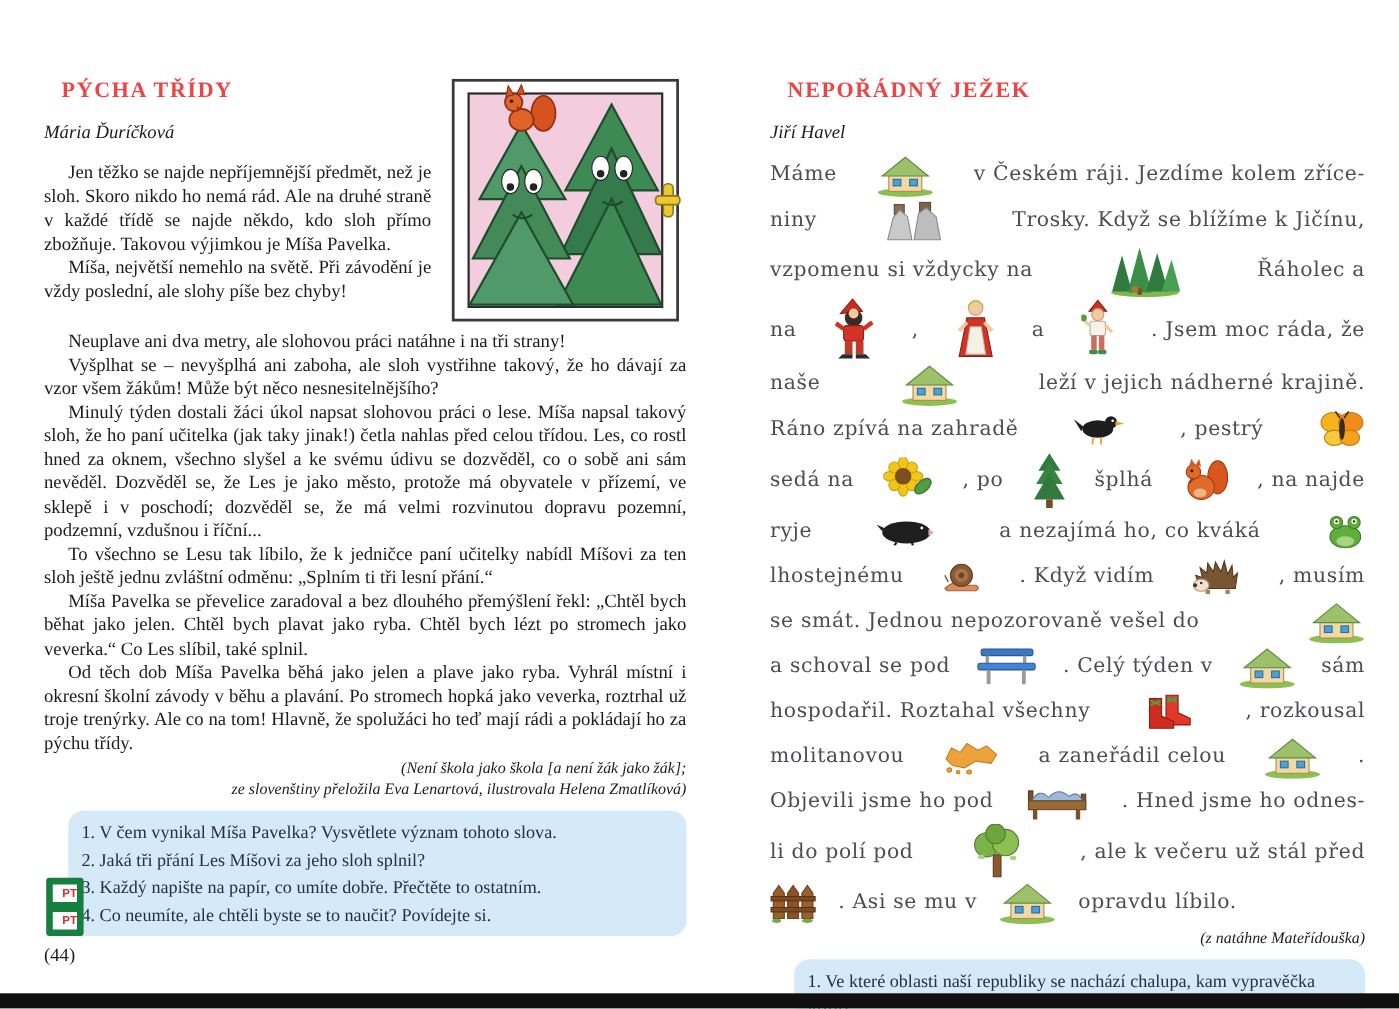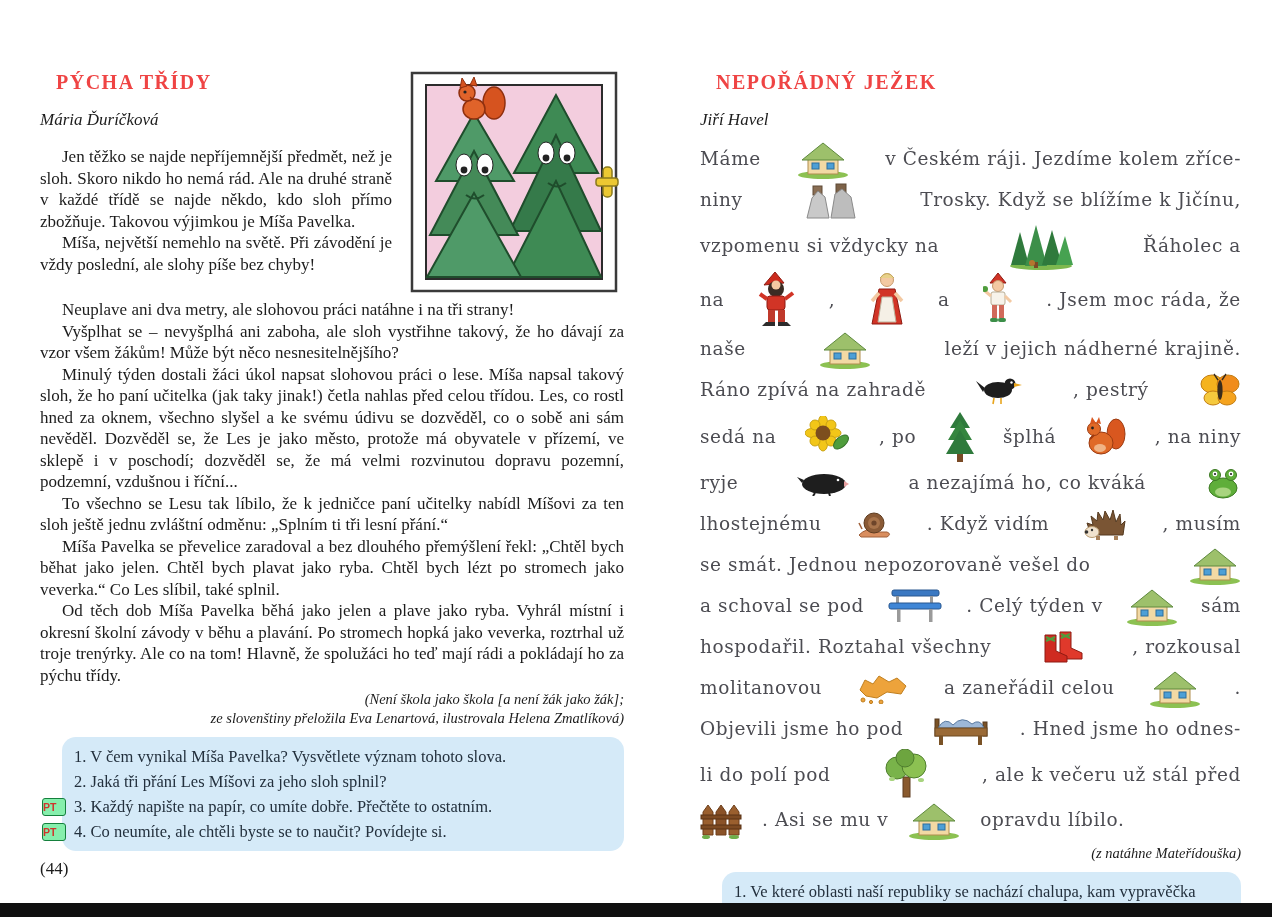--- a/index.html
+++ b/index.html
@@ -22,24 +22,24 @@
 
   .body-par{font-size:17px;line-height:21.5px;text-align:justify;text-indent:22px;margin:0;}
   .narrow-col .body-par{margin-top:0;}
   .narrow-col .first-par{margin-top:16px;}
 
   .attribution{font-size:14.5px;font-style:italic;text-align:right;line-height:19px;margin-top:4px;}
 
   .q-box{background:#d5eaf8;border-radius:14px;margin-top:9px;margin-left:22px;
          padding:7px 14px 7px 12px;position:relative;}
   .q-row{position:relative;font-size:16.5px;line-height:25px;color:#23303d;}
-  .pt-badge{position:absolute;left:-32px;top:4px;width:22px;height:16px;background:#86efac;
-            border:1px solid #15803d;border-radius:3px;color:#d0342c;
+  .pt-badge{position:absolute;left:-32px;top:4px;width:22px;height:16px;background:#ffffff;
+            border:6px solid #15803d;border-radius:3px;color:#d0342c;
             font-family:"Liberation Sans",sans-serif;font-size:10.5px;font-weight:bold;
-            text-align:left;line-height:16px;}
+            text-align:right;line-height:16px;}
   .page-num{font-size:17px;margin-top:8px;}
 
   
   .rebus{margin-top:8px;}
   .rebus-line{display:flex;align-items:center;justify-content:space-between;
               min-height:41px;width:100%;}
   .rebus-line:last-child{justify-content:flex-start;gap:20px;}
   .hand{font-family:"DejaVu Serif",serif;font-size:18.5px;
         letter-spacing:0.6px;color:#4c4c52;white-space:nowrap;}
   .rebus-icon{display:inline-flex;align-items:center;}
@@ -296,21 +296,21 @@
               <ellipse cx="32" cy="19" rx="9" ry="15" fill="#d9571f" stroke="#9c3a10"></ellipse>
               <ellipse cx="17" cy="28" rx="12" ry="11" fill="#e06a28" stroke="#9c3a10"></ellipse>
               <circle cx="10" cy="14" r="6.5" fill="#e06a28" stroke="#9c3a10"></circle>
               <polygon points="6,9 8,2 12,8" fill="#d9571f"></polygon>
               <polygon points="12,8 15,2 17,9" fill="#d9571f"></polygon>
               <circle cx="8.5" cy="13" r="1.4" fill="#222"></circle>
               <ellipse cx="16" cy="33" rx="6" ry="4" fill="#f0b486"></ellipse>
               <line x1="10" y1="20" x2="6" y2="24" stroke="#9c3a10" stroke-width="2"></line>
             </svg>
           </span>
-          <span class="hand">, na niny</span>
+          <span class="hand">, na najde</span>
         </div>
         <div class="rebus-line">
           <span class="hand">ryje</span>
           <span class="rebus-icon">
             <svg width="52" height="26" viewBox="0 0 52 26">
               <polygon points="5,13 0,7 7,10" fill="#1e1e1e"></polygon>
               <ellipse cx="27" cy="14" rx="22" ry="10" fill="#1e1e1e"></ellipse>
               <polygon points="47,11 52,14 47,17" fill="#e8a0a0"></polygon>
               <circle cx="41" cy="10" r="1.3" fill="#fff"></circle>
               <line x1="18" y1="23" x2="16" y2="26" stroke="#1e1e1e" stroke-width="2"></line>

